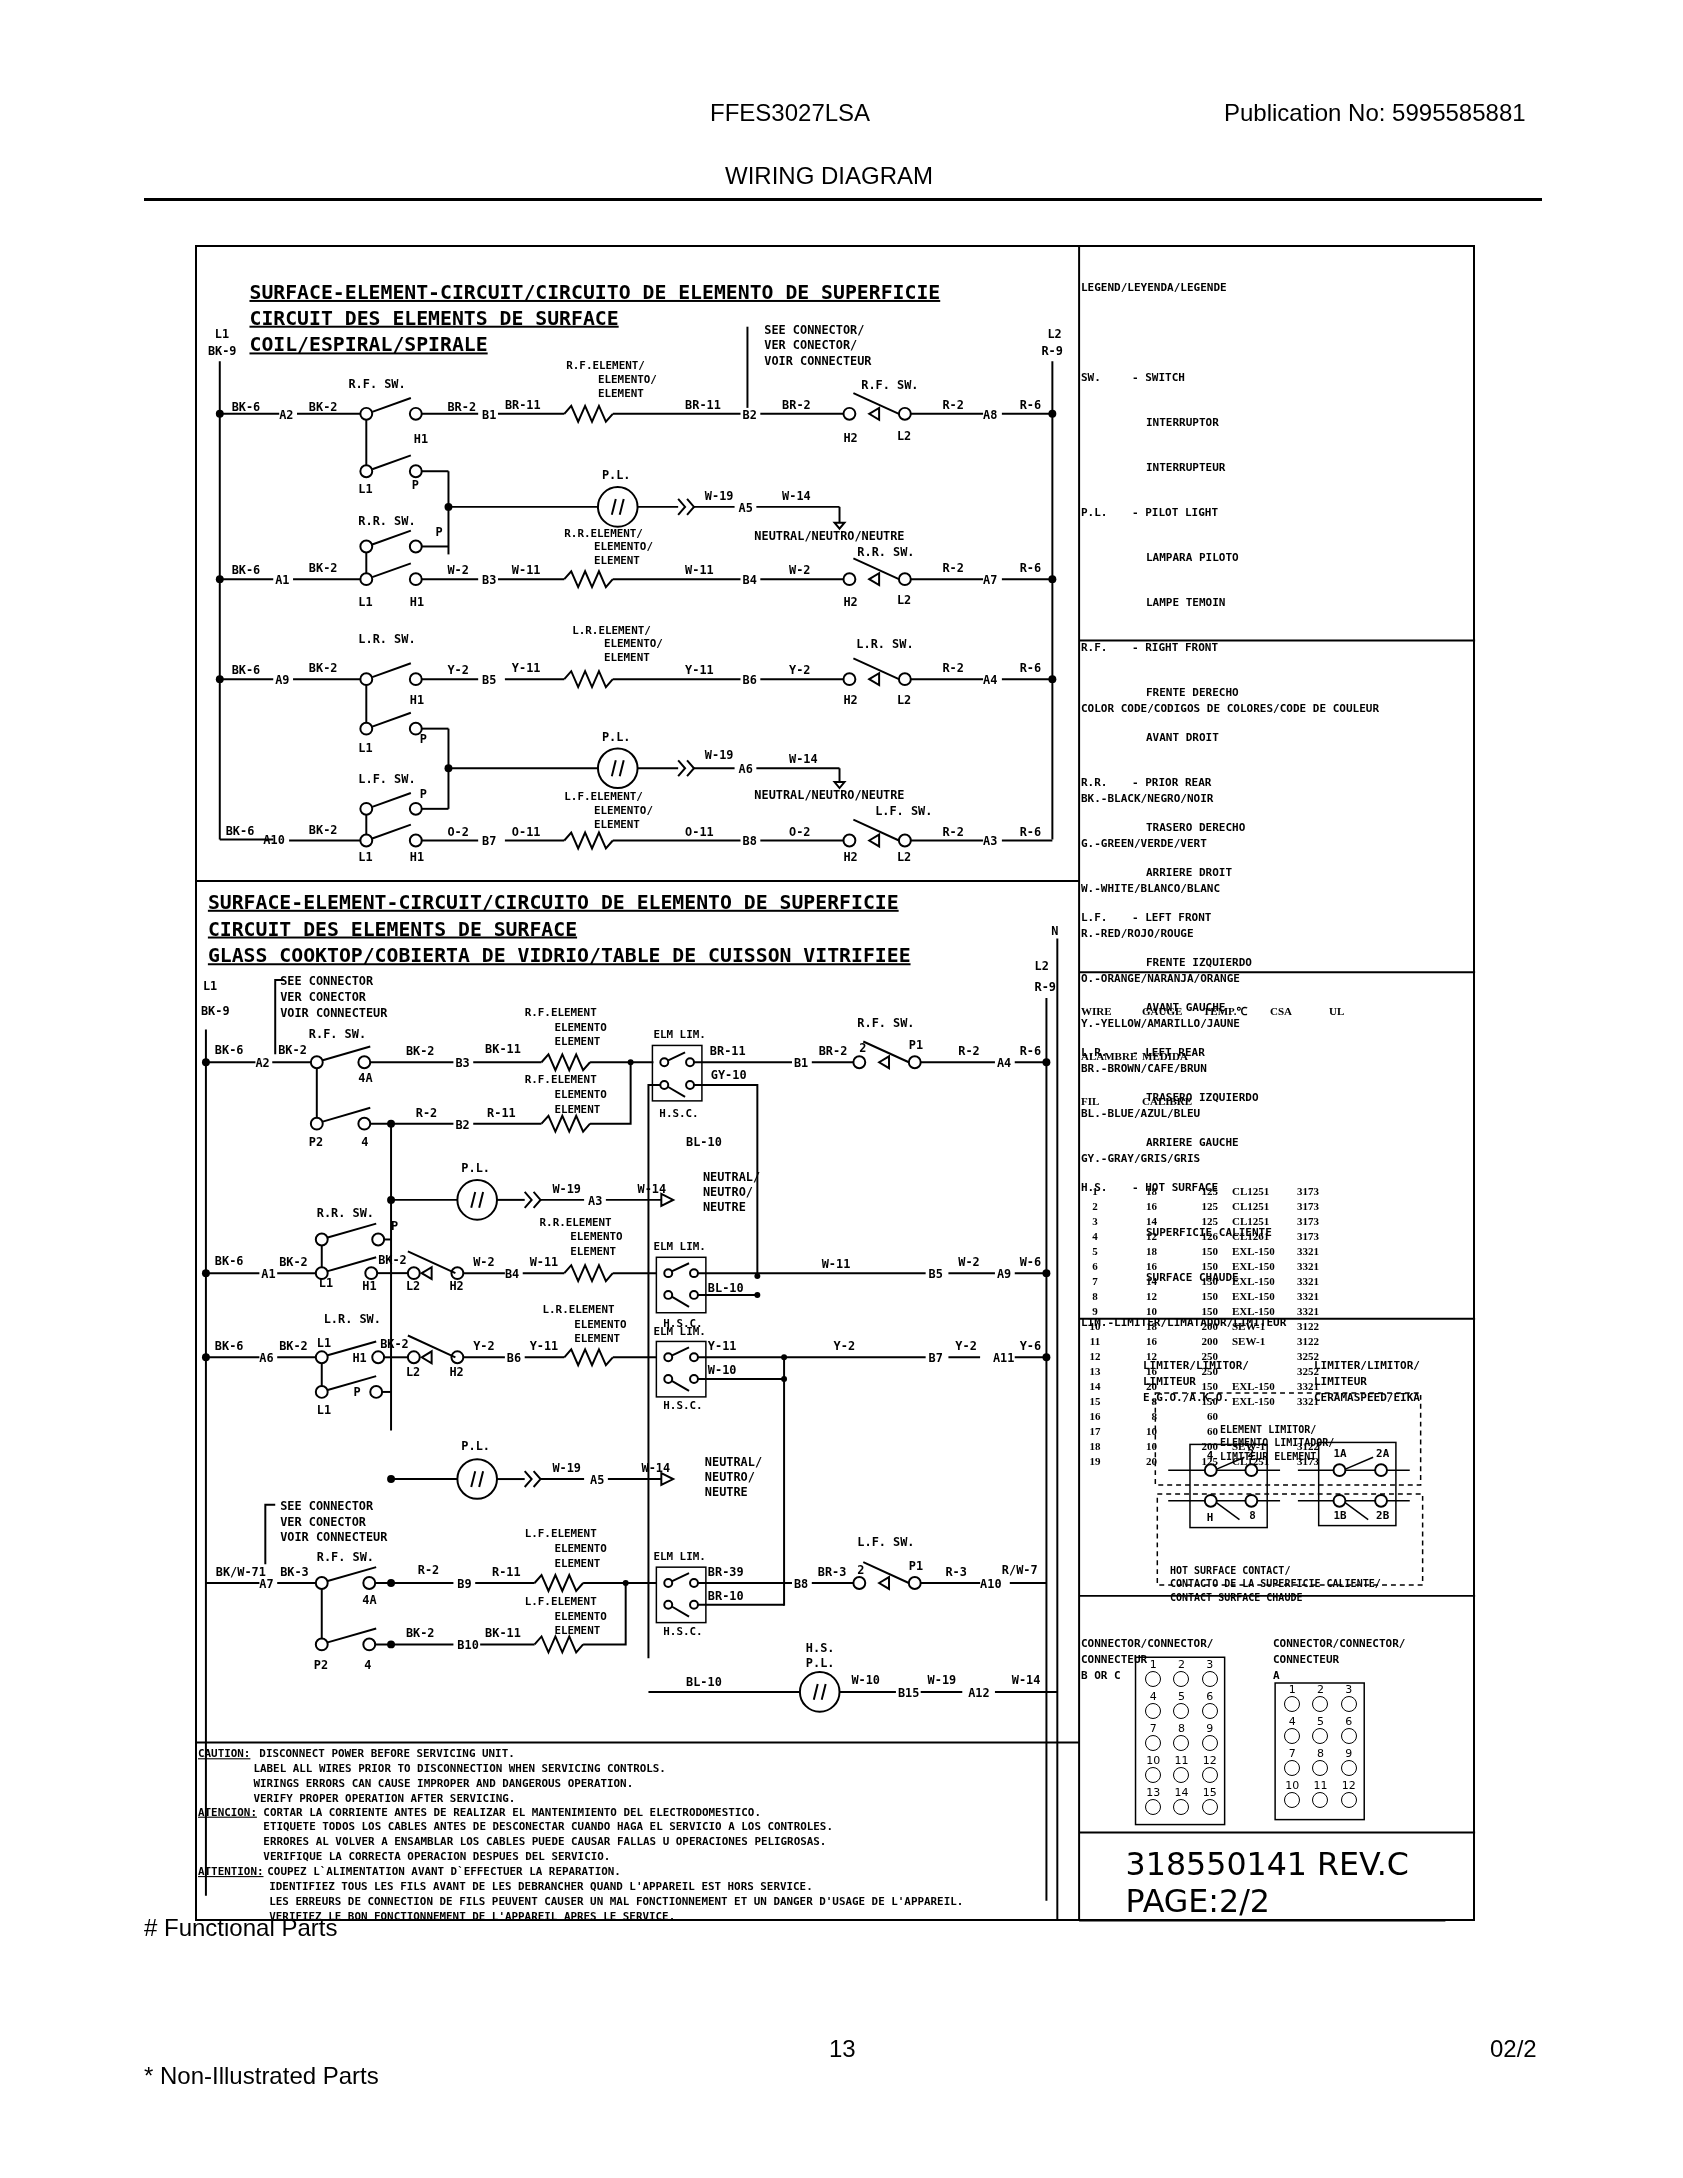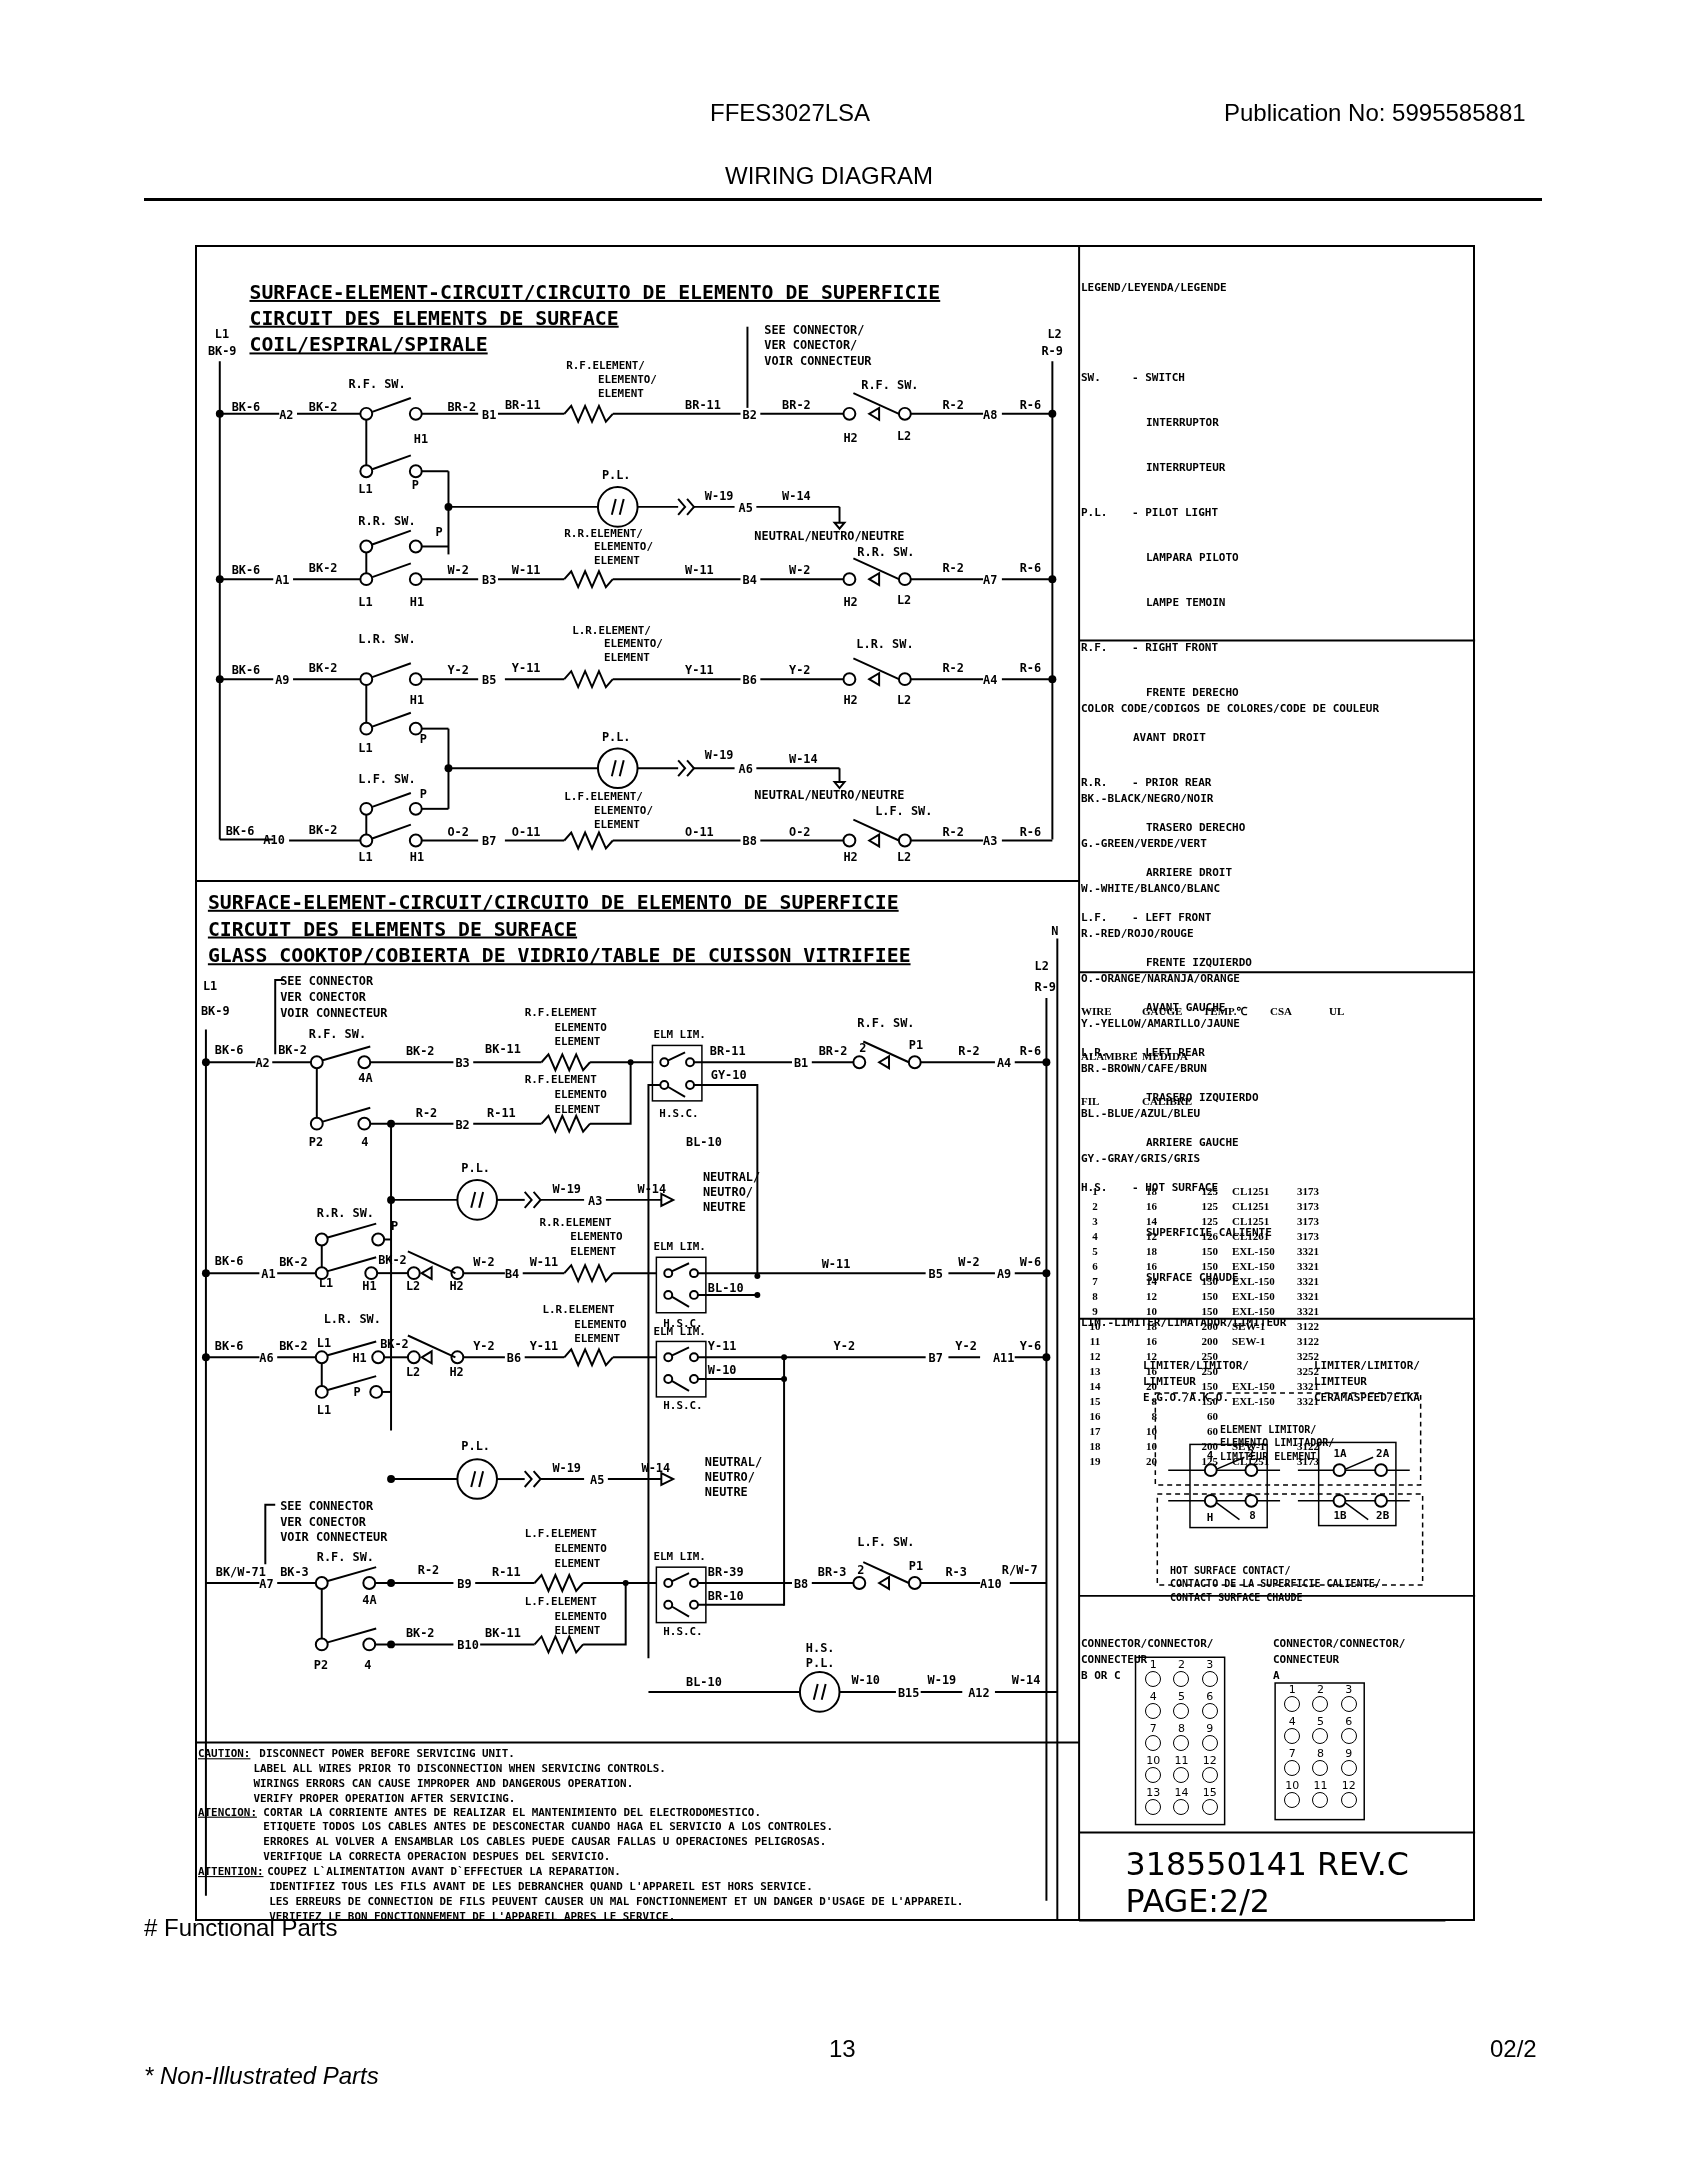--- a/index.html
+++ b/index.html
@@ -707,21 +707,21 @@
   <div class="u">LEGEND/LEYENDA/LEGENDE</div>
   <div>&nbsp;</div>
   <div><span style="display:inline-block;width:51px">SW.</span><span>- </span><span>SWITCH</span></div>
   <div style="padding-left:65px">INTERRUPTOR</div>
   <div style="padding-left:65px">INTERRUPTEUR</div>
   <div><span style="display:inline-block;width:51px">P.L.</span><span>- </span><span>PILOT LIGHT</span></div>
   <div style="padding-left:65px">LAMPARA PILOTO</div>
   <div style="padding-left:65px">LAMPE TEMOIN</div>
   <div><span style="display:inline-block;width:51px">R.F.</span><span>- </span><span>RIGHT FRONT</span></div>
   <div style="padding-left:65px">FRENTE DERECHO</div>
-  <div style="padding-left:52px">AVANT DROIT</div>
+  <div style="padding-left:65px">AVANT DROIT</div>
   <div><span style="display:inline-block;width:51px">R.R.</span><span>- </span><span>PRIOR REAR</span></div>
   <div style="padding-left:65px">TRASERO DERECHO</div>
   <div style="padding-left:65px">ARRIERE DROIT</div>
   <div><span style="display:inline-block;width:51px">L.F.</span><span>- </span><span>LEFT FRONT</span></div>
   <div style="padding-left:65px">FRENTE IZQUIERDO</div>
   <div style="padding-left:65px">AVANT GAUCHE</div>
   <div><span style="display:inline-block;width:51px">L.R.</span><span>- </span><span>LEFT REAR</span></div>
   <div style="padding-left:65px">TRASERO IZQUIERDO</div>
   <div style="padding-left:65px">ARRIERE GAUCHE</div>
   <div><span style="display:inline-block;width:51px">H.S.</span><span>- </span><span>HOT SURFACE</span></div>
@@ -878,16 +878,16 @@
       <div>11</div>
       <div style="width: 14px; height: 14px; border: 1.5px solid rgb(0, 0, 0); border-radius: 50%; margin: 1px auto 0px;"></div>
     </div>
     <div style="text-align: center; height: 32px; font-family: &quot;DejaVu Sans&quot;, sans-serif; font-size: 11px; line-height: 11px;">
       <div>12</div>
       <div style="width: 14px; height: 14px; border: 1.5px solid rgb(0, 0, 0); border-radius: 50%; margin: 1px auto 0px;"></div>
     </div>
   </div>
 
 <div class="hdr" style="left:144px;top:1914px;"># Functional Parts</div>
-<div class="hdr" style="left:144px;top:2062px;font-style:italic;">* Non-Illustrated Parts</div>
+<div class="hdr" style="left:144px;top:2062px;">* Non-Illustrated Parts</div>
 <div class="hdr" style="left:829px;top:2035px;">13</div>
 <div class="hdr" style="left:1490px;top:2035px;">02/2</div>
 
 
 </body></html>

